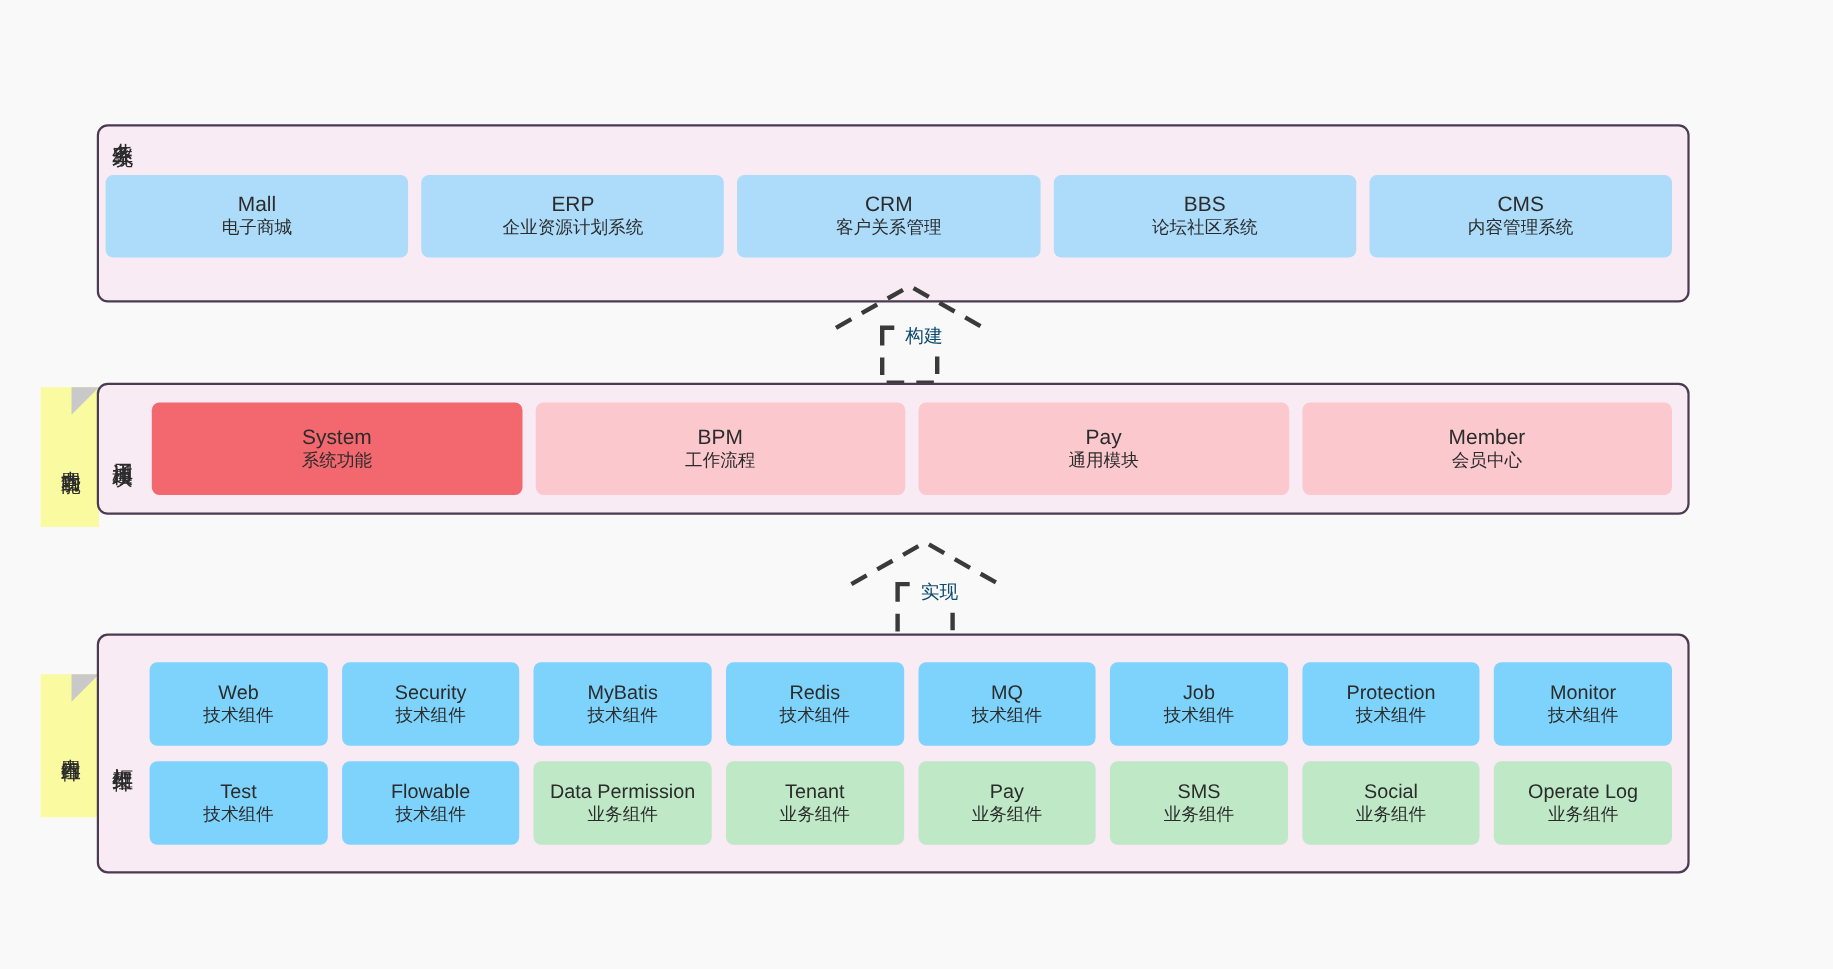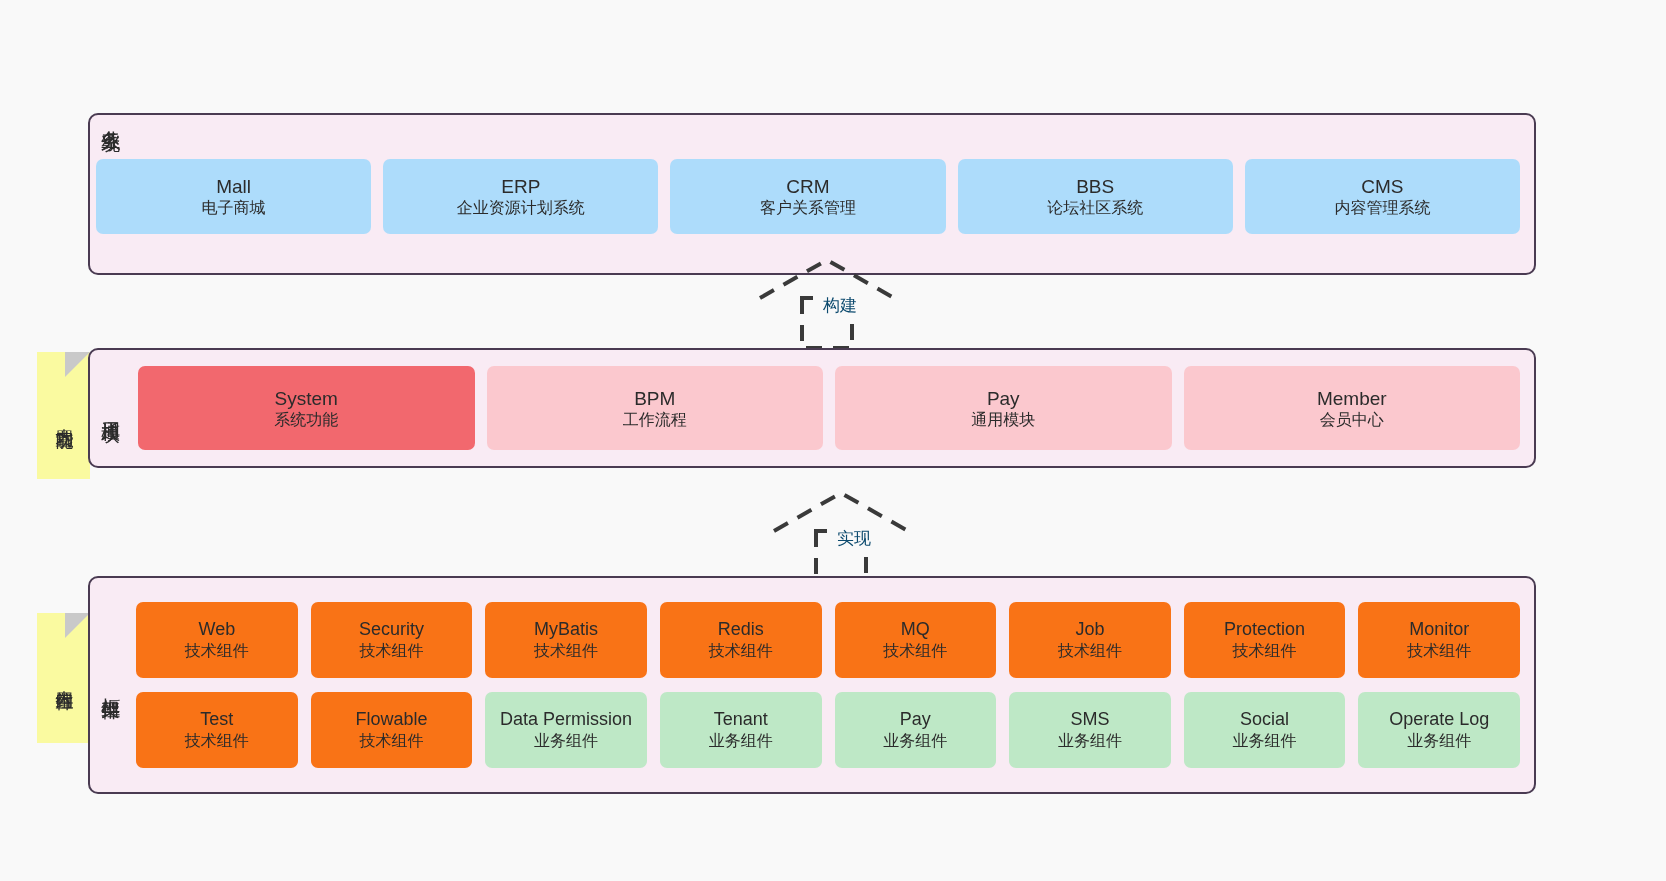--- a/index.html
+++ b/index.html
@@ -59,21 +59,21 @@
     line-height:1.22;
     color:#2B2B2B;
     padding:4px 6px;
   }
   .cell .t1{font-size:19px;}
   .cell .t2{font-size:16px;}
 
   .blue  {background:#ADDCFB;}
   .red   {background:#F2686E;}
   .pink  {background:#FBC8CE;}
-  .green {background:#f97316;}
+  .green {background:#7dd3fc;}
   .lgreen{background:#BEE8C6;}
 
   
   #band-systems{left:88px;top:113px;width:1448px;height:162px;flex-direction:column;}
   #band-systems .band-body{gap:12px;padding-left:6px;}
   #band-systems .cell{height:75px;}
 
   
   #band-modules{left:88px;top:348px;width:1448px;height:120px;}
   #band-modules .band-body{gap:12px;padding-left:6px;}

